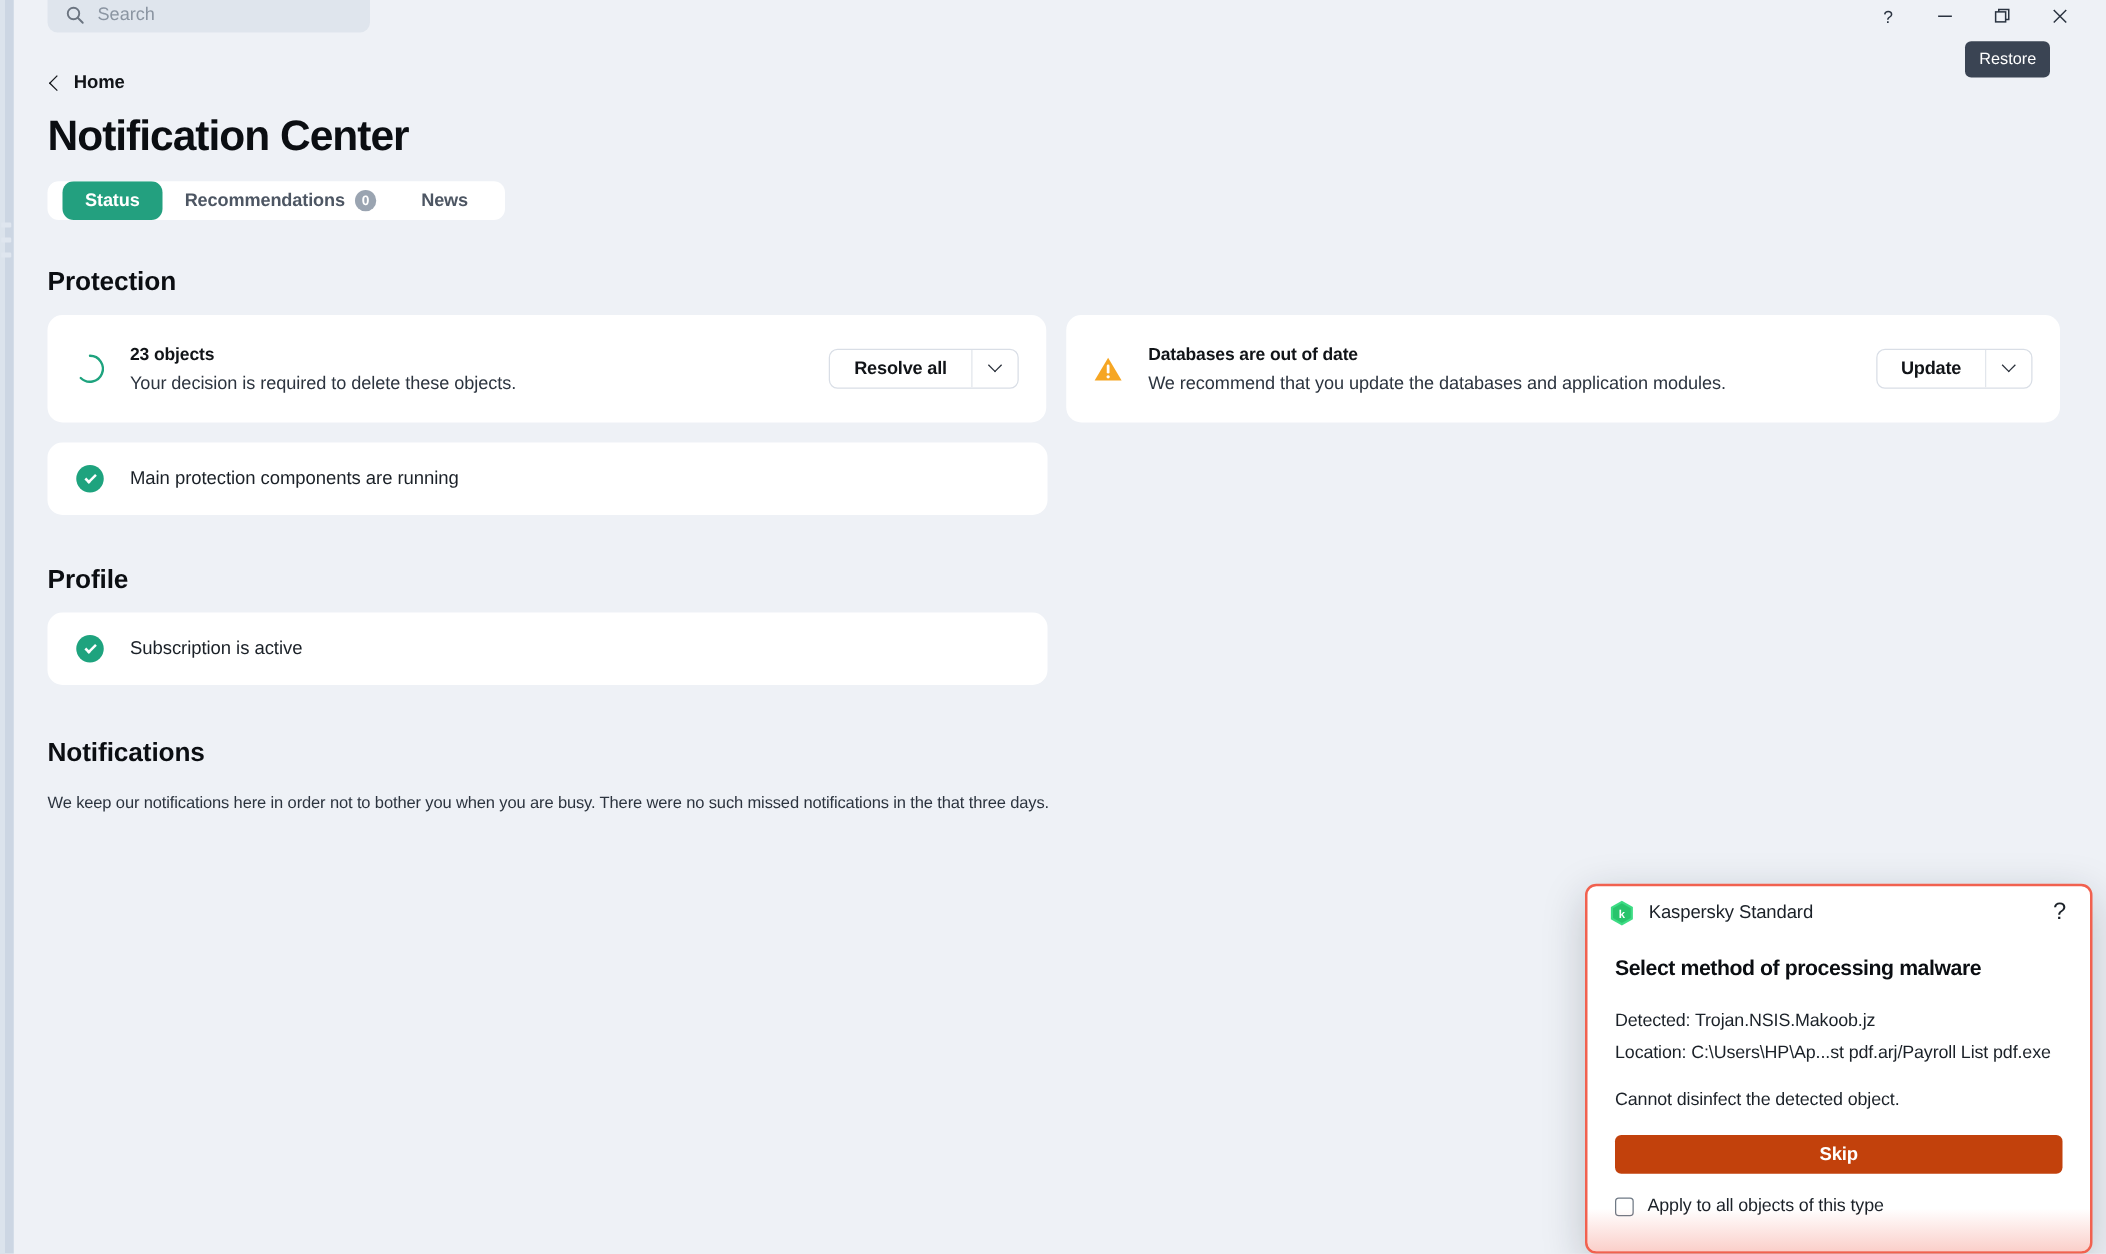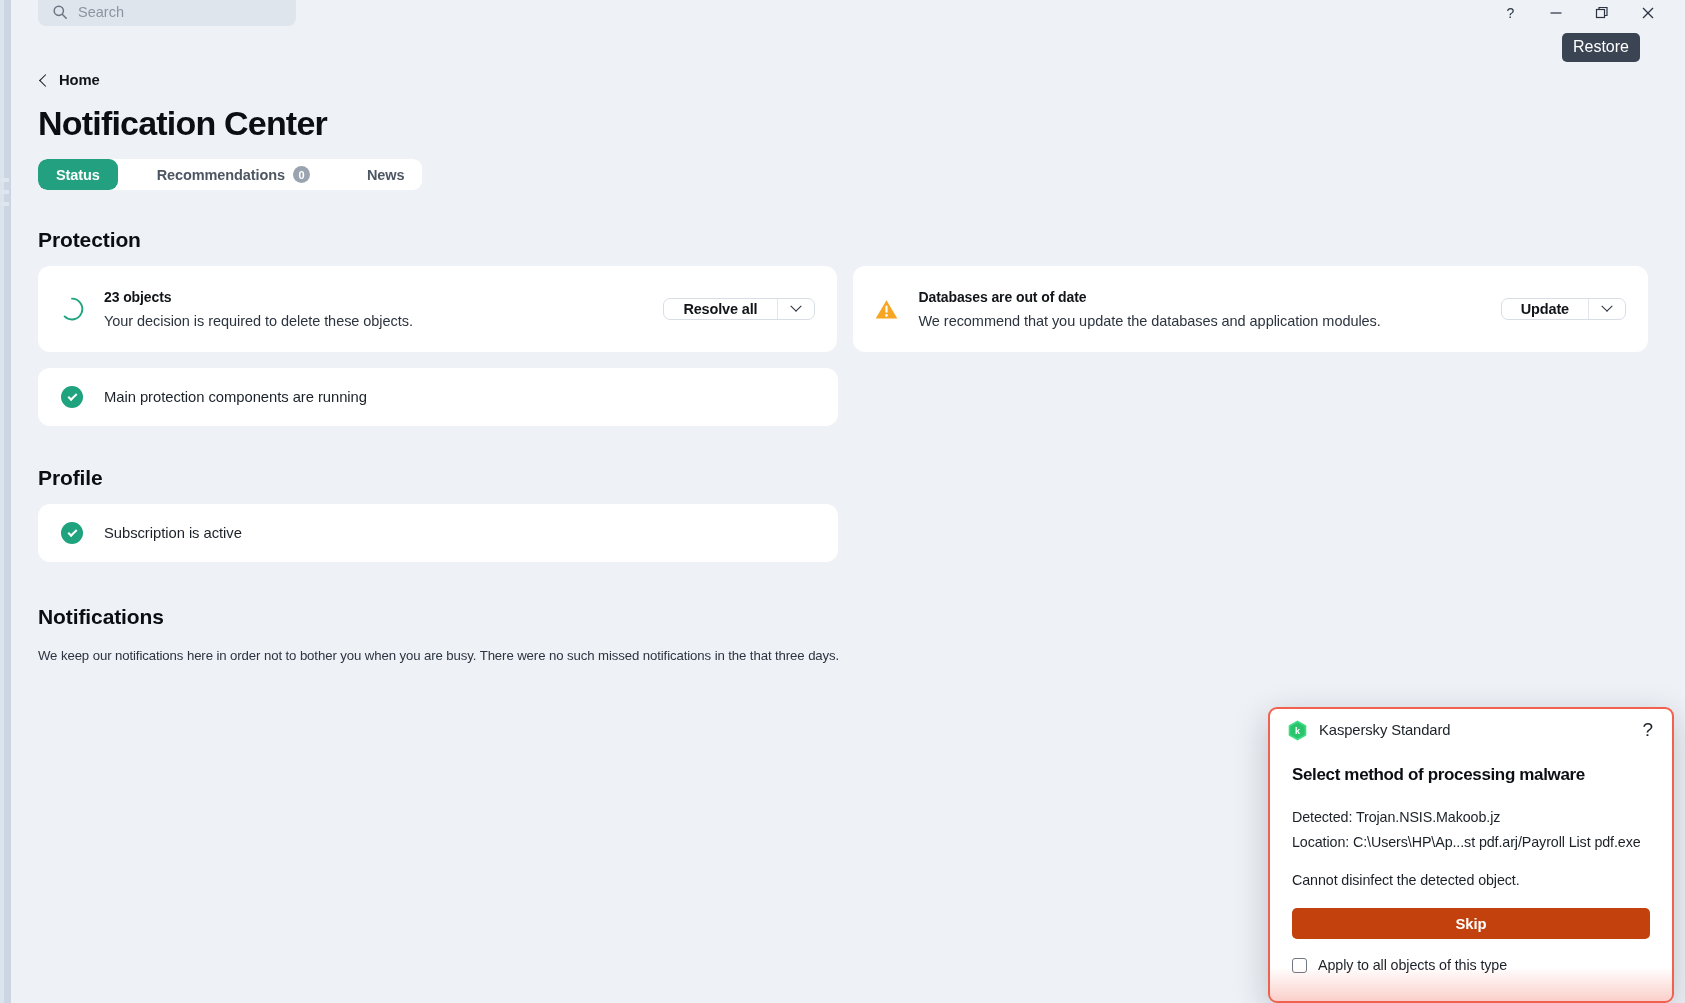--- a/index.html
+++ b/index.html
@@ -91,32 +91,32 @@
     justify-content: center;
     color: #2a3340;
   }
 
   .tooltip-restore {
     position: absolute;
     right: 45px;
     top: 33px;
     background: #3a4453;
     color: #ffffff;
-    font-size: 16px;
+    font-size: 13px;
     padding: 7px 11px 8px 11px;
     border-radius: 5px;
     line-height: 14px;
     white-space: nowrap;
   }
 
   
   .content {
     position: absolute;
     left: 38px;
-    top: 60px;
+    top: 46px;
     width: 1610px;
   }
 
   .breadcrumb {
     display: flex;
     align-items: center;
     gap: 9px;
     margin-top: 10px;
     height: 20px;
   }
@@ -144,24 +144,23 @@
     line-height: 40px;
   }
 
   
   .tabs {
     margin-top: 16px;
     display: inline-flex;
     align-items: center;
     background: #ffffff;
     border-radius: 9px;
-    padding: 0;
+    padding: 12px;
     height: 31px;
     overflow: hidden;
-    gap: 21px;
   }
   .tab {
     height: 31px;
     display: flex;
     align-items: center;
     gap: 8px;
     padding: 0 18px;
     font-size: 14.5px;
     font-weight: 700;
     color: #4d5663;
@@ -273,21 +272,21 @@
     border-left: 2px solid #ffffff;
     border-bottom: 2px solid #ffffff;
     transform: rotate(-45deg) translate(1px, -1px);
   }
 
   
   .split-btn {
     flex: none;
     display: flex;
     align-items: stretch;
-    height: 22px;
+    height: 32px;
     border: 1px solid #d9dee6;
     border-radius: 7px;
     background: #ffffff;
     overflow: hidden;
   }
   .split-main {
     display: flex;
     align-items: center;
     justify-content: center;
     padding: 0 19px;

